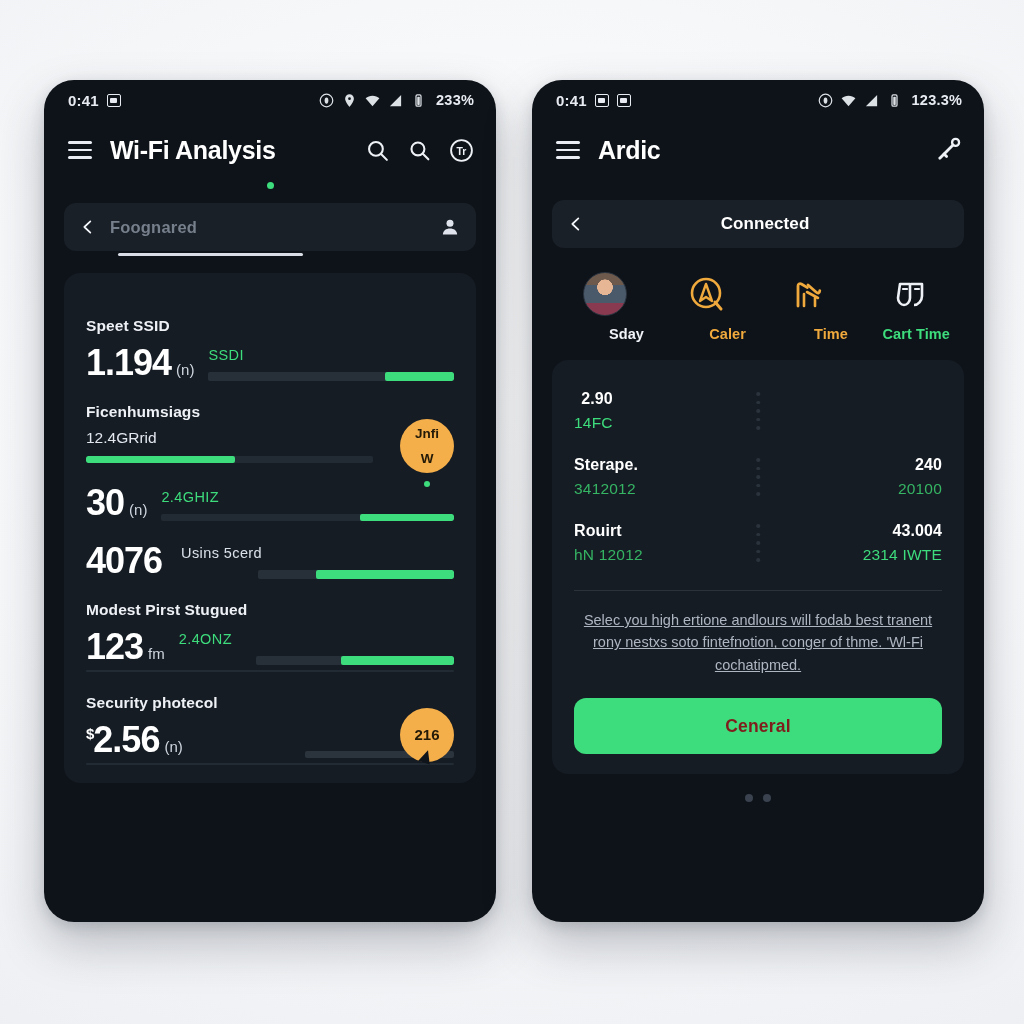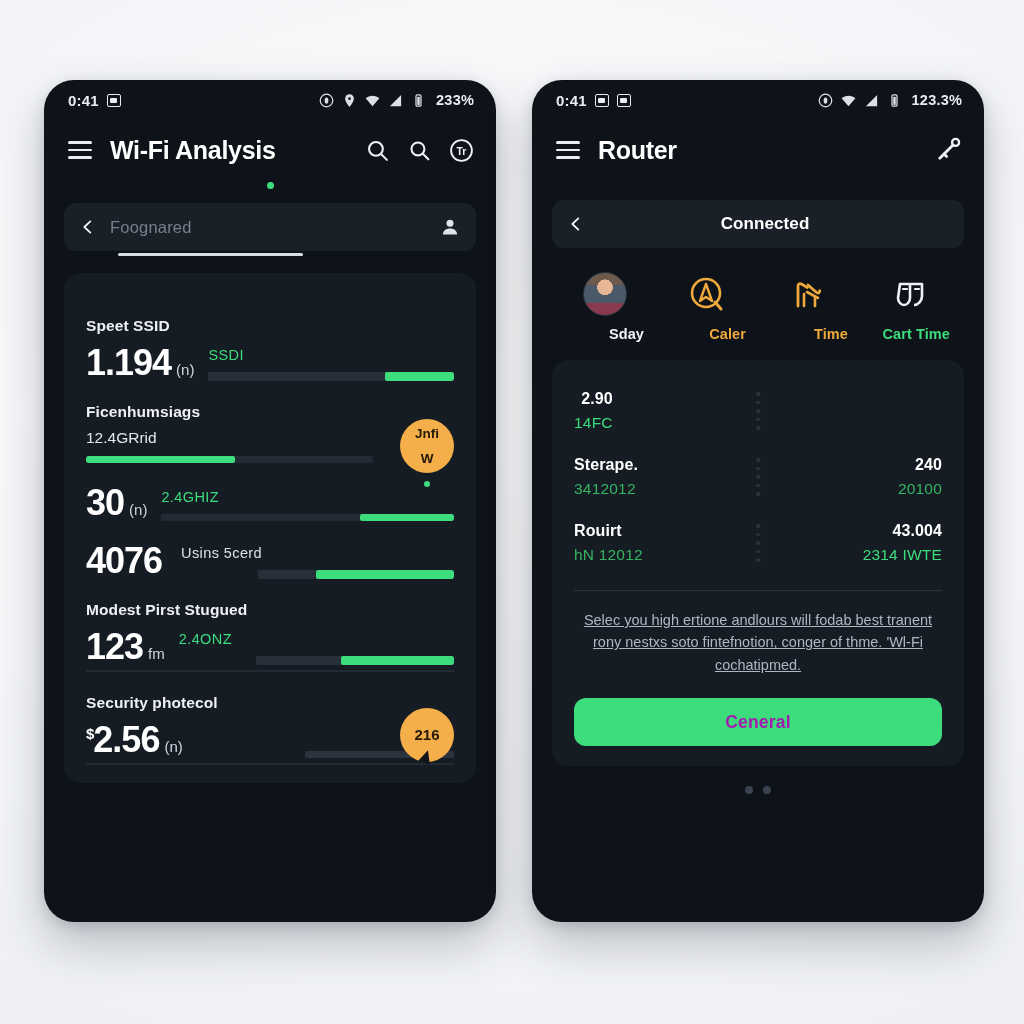--- a/index.html
+++ b/index.html
@@ -100,20 +100,21 @@
     gap: 14px;
     position: relative;
   }
   .chev { width: 16px; height: 22px; flex: none; }
   .chev svg { width: 100%; height: 100%; display: block; }
   .ph-text {
     flex: 1;
     color: #767f8c;
     font-size: 16.5px;
     letter-spacing: .2px;
+    font-weight: bold;
   }
   .pill-center {
     flex: 1;
     text-align: center;
     color: #ffffff;
     font-weight: 700;
     font-size: 17px;
     letter-spacing: .1px;
     margin-right: 16px;
   }
@@ -258,22 +259,22 @@
   .blurb {
     font-size: 14.5px;
     line-height: 1.55;
     color: #aeb6c2;
     text-align: center;
     padding: 0 2px 22px;
     text-decoration: underline;
   }
 
   .cta {
-    display: block; width: 100%; height: 48px;
-    background: #3ddc7c; color: #a21caf;
+    display: block; width: 100%; height: 56px;
+    background: #3ddc7c; color: #7f1d1d;
     border: none; border-radius: 12px;
     font-family: inherit; font-size: 17.5px; font-weight: 700;
     letter-spacing: .2px; cursor: pointer;
   }
 
   .pagedots {
     display: flex; justify-content: center; gap: 10px; margin-top: 20px;
   }
   .pagedots i {
     width: 8px; height: 8px; border-radius: 50%; background: #39424e; display: block;
@@ -497,21 +498,21 @@
         <span class="sb-pct">123.3%</span>
       </div>
     </div>
 
     <div class="appbar">
       <div class="hamburger">
           <span></span>
           <span></span>
           <span></span>
         </div>
-      <div class="apptitle">Router</div>
+      <div class="apptitle">Ardic</div>
       <div class="appbar-actions">
         <span class="act" style="width:28px;height:28px">
           <svg viewBox="0 0 24 24">
               <circle cx="18.5" cy="5.5" r="3" fill="none" stroke="#eef2f7" stroke-width="2"></circle>
               <path d="M16.3 7.7L5 19" fill="none" stroke="#eef2f7" stroke-width="2.4" stroke-linecap="round"></path>
               <path d="M8.6 15.4l2.2 2.2" fill="none" stroke="#eef2f7" stroke-width="2.4" stroke-linecap="round"></path>
             </svg>
         </span>
       </div>
     </div>

